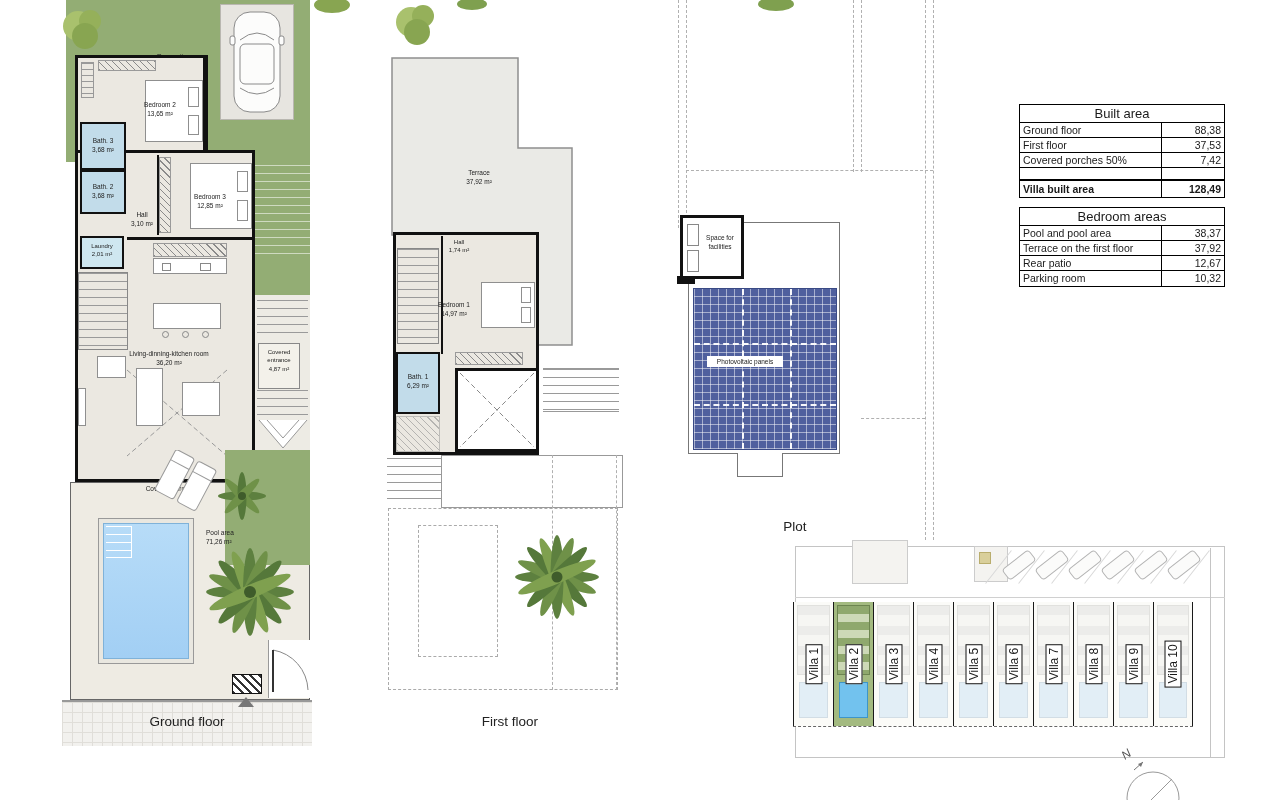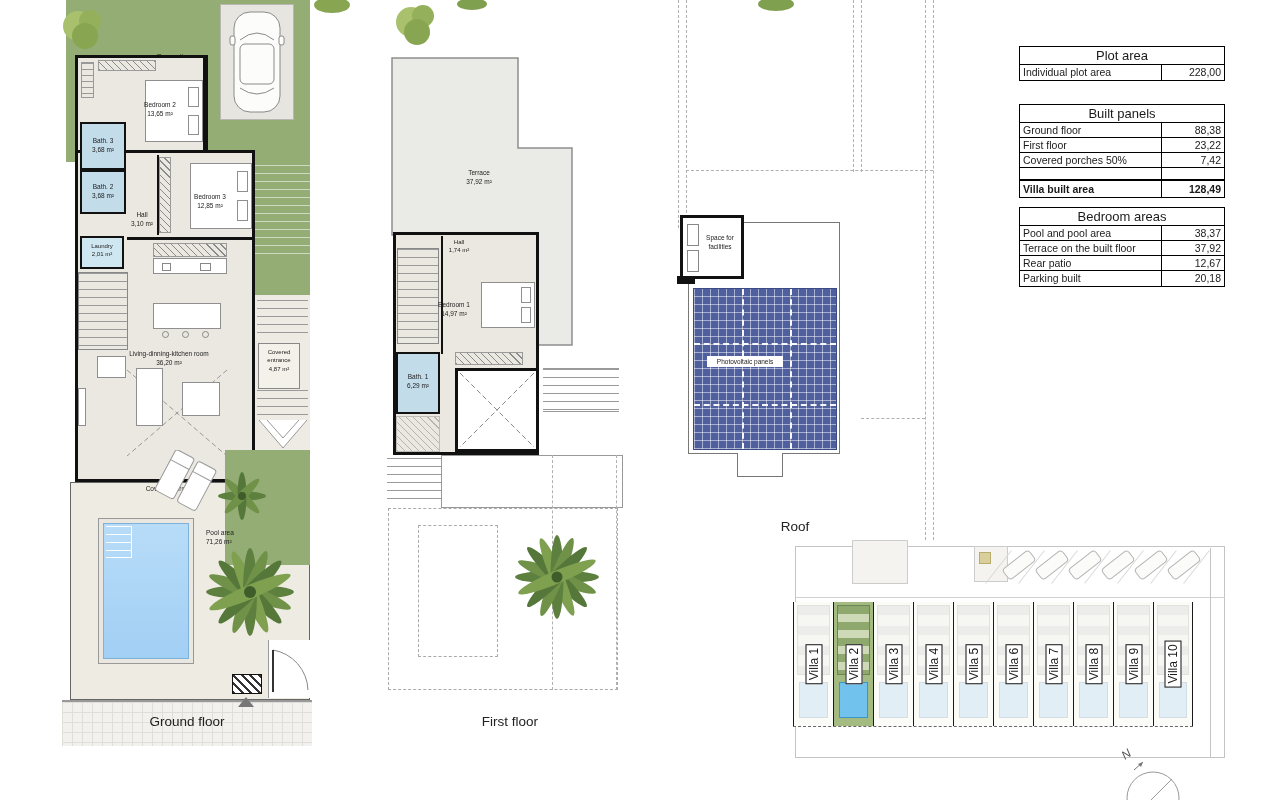--- a/index.html
+++ b/index.html
@@ -307,21 +307,21 @@
     <div class="a" style="left:22px;top:276px;width:18px;height:8px;background:#111"></div>
     <div class="a" style="left:38px;top:288px;width:144px;height:162px;background:#50609e;border:1px solid #3a4a85;background-image:repeating-linear-gradient(0deg,rgba(255,255,255,.5) 0 1px,transparent 1px 8px),repeating-linear-gradient(90deg,rgba(255,255,255,.5) 0 1px,transparent 1px 8px)">
       <div class="a" style="left:48px;top:0;width:0;height:100%;border-left:2px dashed rgba(255,255,255,.95)"></div>
       <div class="a" style="left:96px;top:0;width:0;height:100%;border-left:2px dashed rgba(255,255,255,.95)"></div>
       <div class="a" style="left:0;top:54px;width:100%;height:0;border-top:2px dashed rgba(255,255,255,.95)"></div>
       <div class="a" style="left:0;top:115px;width:100%;height:0;border-top:2px dashed rgba(255,255,255,.95)"></div>
     </div>
     <div class="rlabel" style="left:52px;top:356px;width:76px;font-size:6.5px;background:#fff;line-height:1.7">
       <span>Photovoltaic panels</span>
     </div>
-    <div class="floorlabel" style="left:95px;top:519px;width:90px">Roof</div>
+    <div class="floorlabel" style="left:95px;top:519px;width:90px">Plot</div>
   </div>
   <svg class="a" style="left:756px;top:-4px" width="40" height="22">
     <ellipse cx="20" cy="8" rx="18" ry="7" fill="#7fa04f"></ellipse>
   </svg>
   <svg class="a" style="left:312px;top:-4px" width="40" height="26">
     <ellipse cx="20" cy="9" rx="18" ry="8" fill="#88a551"></ellipse>
   </svg>
 
   <div class="a" style="left:780px;top:540px;width:458px;height:260px">
     <div class="a" style="left:15px;top:6px;width:430px;height:212px;border:1px solid #c4c4c4"></div>
@@ -380,37 +380,30 @@
   </div>
 
   <svg class="a" style="left:1105px;top:742px" width="95" height="58">
     <circle cx="48" cy="56" r="26" fill="none" stroke="#999"></circle>
     <line x1="29" y1="75" x2="67" y2="37" stroke="#999"></line>
     <line x1="29" y1="28" x2="38" y2="20" stroke="#777"></line>
     <polygon points="38,20 33,22 36,25" fill="#777"></polygon>
     <text x="20" y="18" transform="rotate(-35 20 18)" font-size="12" font-style="italic" fill="#555">N</text>
   </svg>
 
-  <div class="atable" style="top:46px">
-    <div class="thead">Plot area</div>
-    <div class="trow">
-      <span class="tl">Individual plot area</span>
-      <span class="tv">228,00</span>
-    </div>
-  </div>
 
   <div class="atable" style="top:104px">
-    <div class="thead">Built panels</div>
+    <div class="thead">Built area</div>
     <div class="trow">
       <span class="tl">Ground floor</span>
       <span class="tv">88,38</span>
     </div>
     <div class="trow">
       <span class="tl">First floor</span>
-      <span class="tv">23,22</span>
+      <span class="tv">37,53</span>
     </div>
     <div class="trow">
       <span class="tl">Covered porches 50%</span>
       <span class="tv">7,42</span>
     </div>
     <div class="trow tempty">
       <span class="tl"></span>
       <span class="tv"></span>
     </div>
     <div class="trow ttotal">
@@ -419,26 +412,26 @@
     </div>
   </div>
 
   <div class="atable" style="top:207px">
     <div class="thead">Bedroom areas</div>
     <div class="trow">
       <span class="tl">Pool and pool area</span>
       <span class="tv">38,37</span>
     </div>
     <div class="trow">
-      <span class="tl">Terrace on the built floor</span>
+      <span class="tl">Terrace on the first floor</span>
       <span class="tv">37,92</span>
     </div>
     <div class="trow">
       <span class="tl">Rear patio</span>
       <span class="tv">12,67</span>
     </div>
     <div class="trow">
-      <span class="tl">Parking built</span>
-      <span class="tv">20,18</span>
+      <span class="tl">Parking room</span>
+      <span class="tv">10,32</span>
     </div>
   </div>
 
 </div>
 
 </body></html>

